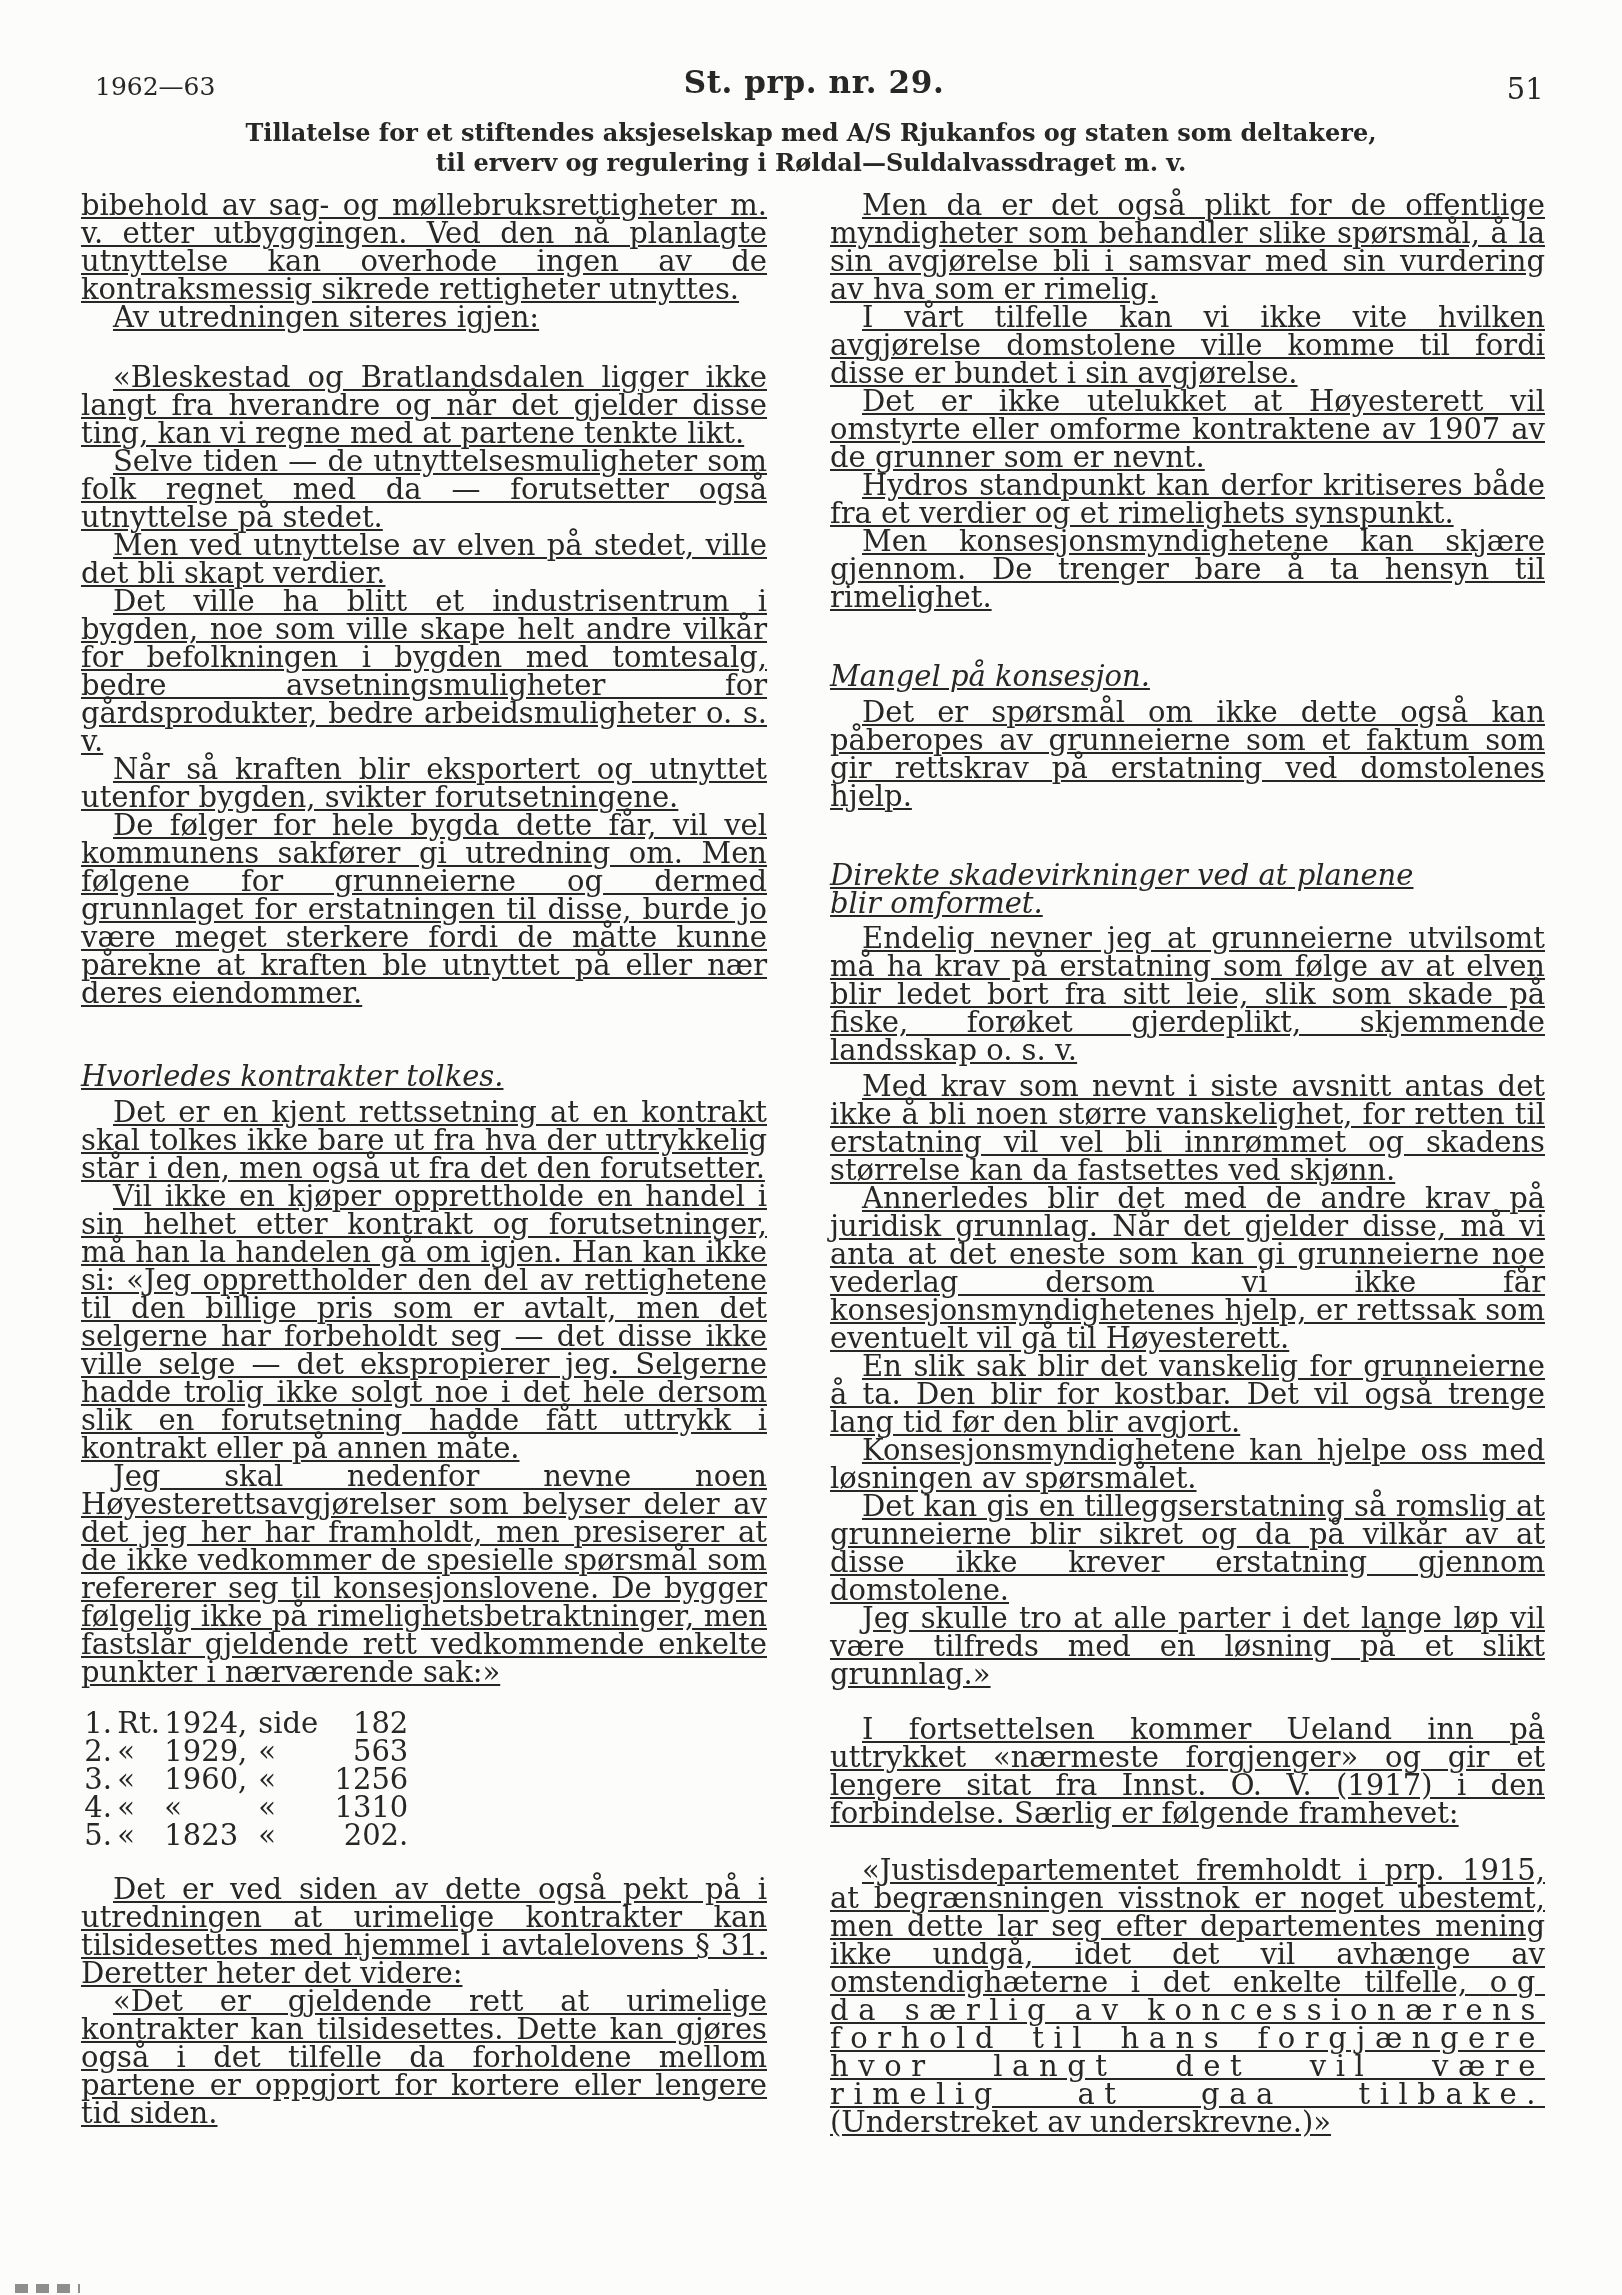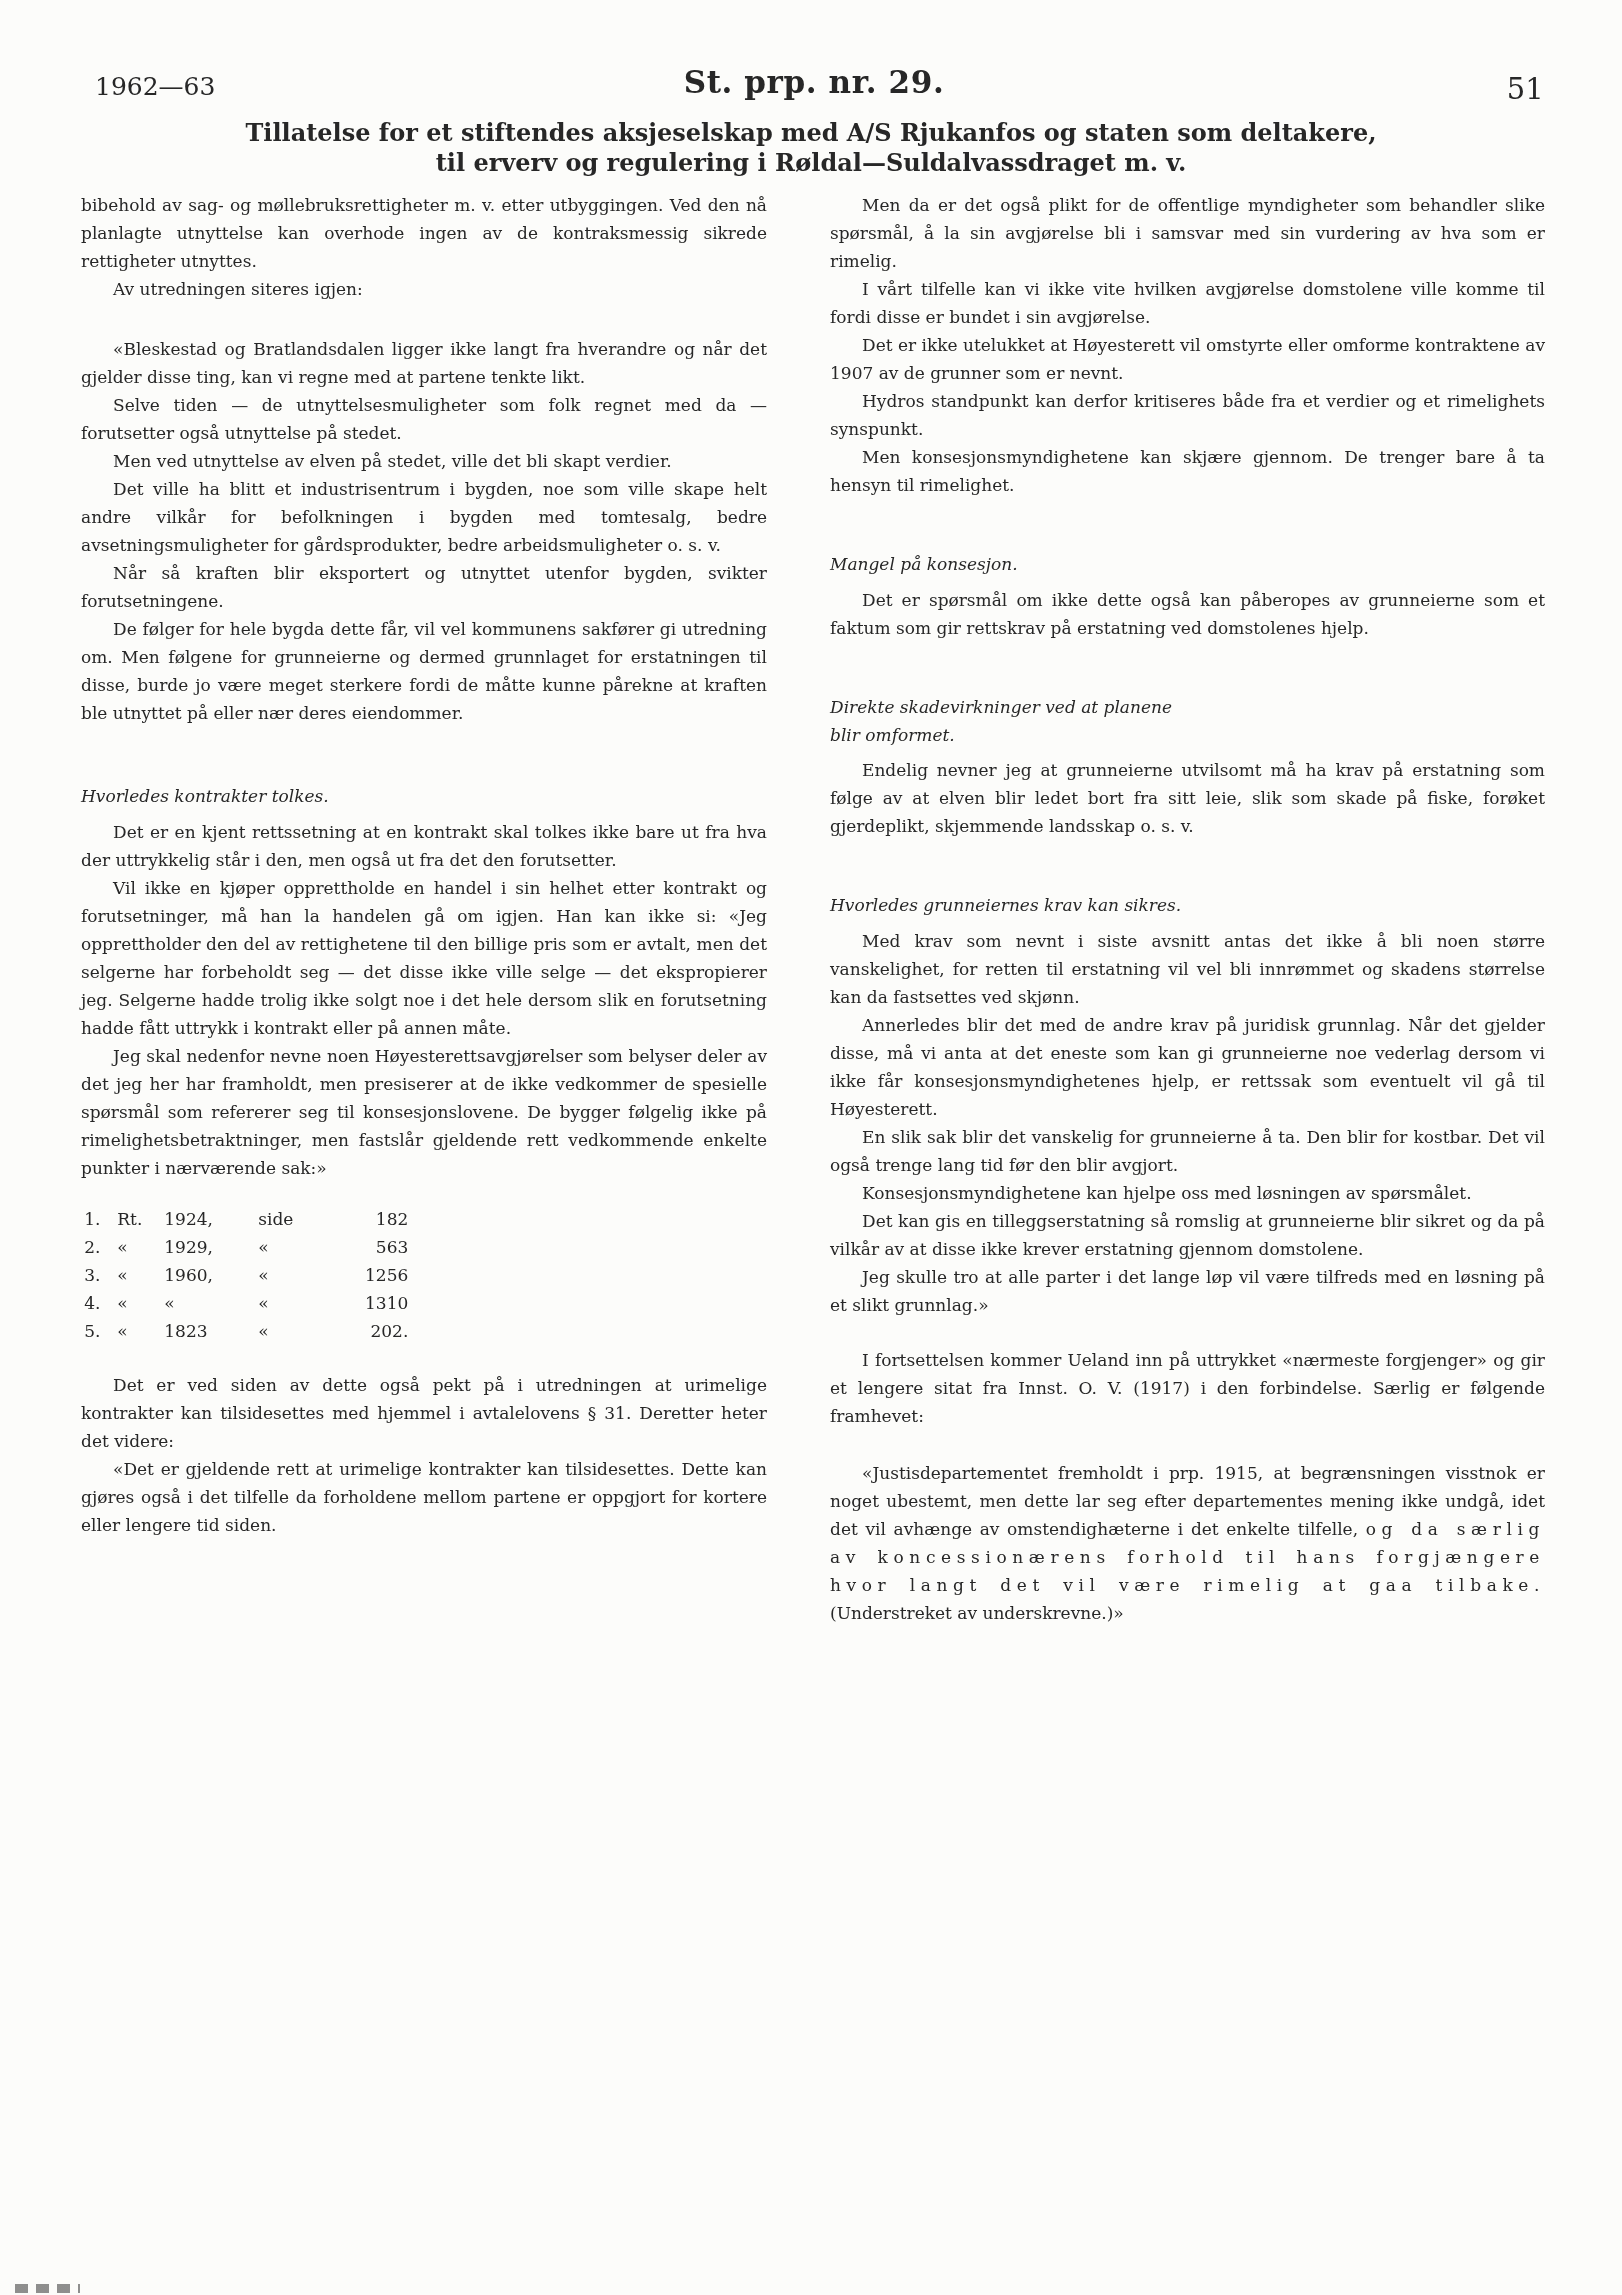--- a/index.html
+++ b/index.html
@@ -18,21 +18,21 @@
     position:absolute;left:50%;transform:translateX(-50%);top:0;
     font-size:31px;font-weight:bold;letter-spacing:0.6px;white-space:nowrap;
   }
   .pagenum{position:absolute;right:3.3px;top:7.7px;font-size:29px;}
   .subtitle{
     position:absolute;left:0;top:118px;width:1622px;
     text-align:center;font-weight:bold;font-size:24px;line-height:30px;
   }
   .col{
     position:absolute;top:191px;
-    font-size:17px;line-height:28px;text-align:justify;
+    font-size:29px;line-height:28px;text-align:justify;text-decoration:underline;
   }
   .col-left{left:81px;width:686px;}
   .col-right{left:830px;width:715px;}
   p.para{margin:0;text-indent:32px;}
   p.para.noindent{text-indent:0;}
   .heading{
     font-style:italic;margin:0 0 7.7px 0;text-align:left;
     white-space:pre-line;text-indent:0;
   }
   .cite-list{margin:0 0 0 3.3px;}
@@ -91,21 +91,20 @@
     <p class="para">Men da er det også plikt for de offentlige myndigheter som behandler slike spørsmål, å la sin avgjørelse bli i samsvar med sin vurdering av hva som er rimelig.</p>
     <p class="para">I vårt tilfelle kan vi ikke vite hvilken avgjørelse domstolene ville komme til fordi disse er bundet i sin avgjørelse.</p>
     <p class="para">Det er ikke utelukket at Høyesterett vil omstyrte eller omforme kontraktene av 1907 av de grunner som er nevnt.</p>
     <p class="para">Hydros standpunkt kan derfor kritiseres både fra et verdier og et rimelighets synspunkt.</p>
     <p class="para">Men konsesjonsmyndighetene kan skjære gjennom. De trenger bare å ta hensyn til rimelighet.</p>
     <div class="heading" style="margin-top: 51px;">Mangel på konsesjon.</div>
     <p class="para">Det er spørsmål om ikke dette også kan påberopes av grunneierne som et faktum som gir rettskrav på erstatning ved domstolenes hjelp.</p>
     <div class="heading" style="margin-top: 51px;">Direkte skadevirkninger ved at planene
 blir omformet.</div>
     <p class="para" style="margin-top: 7.7px;">Endelig nevner jeg at grunneierne utvilsomt må ha krav på erstatning som følge av at elven blir ledet bort fra sitt leie, slik som skade på fiske, forøket gjerdeplikt, skjemmende landsskap o. s. v.</p>
-    <div class="heading" style="margin-top: 51px;">Hvorledes grunneiernes krav kan sikres.</div>
     <p class="para" style="margin-top: 7.7px;">Med krav som nevnt i siste avsnitt antas det ikke å bli noen større vanskelighet, for retten til erstatning vil vel bli innrømmet og skadens størrelse kan da fastsettes ved skjønn.</p>
     <p class="para">Annerledes blir det med de andre krav på juridisk grunnlag. Når det gjelder disse, må vi anta at det eneste som kan gi grunneierne noe vederlag dersom vi ikke får konsesjonsmyndighetenes hjelp, er rettssak som eventuelt vil gå til Høyesterett.</p>
     <p class="para">En slik sak blir det vanskelig for grunneierne å ta. Den blir for kostbar. Det vil også trenge lang tid før den blir avgjort.</p>
     <p class="para">Konsesjonsmyndighetene kan hjelpe oss med løsningen av spørsmålet.</p>
     <p class="para">Det kan gis en tilleggserstatning så romslig at grunneierne blir sikret og da på vilkår av at disse ikke krever erstatning gjennom domstolene.</p>
     <p class="para">Jeg skulle tro at alle parter i det lange løp vil være tilfreds med en løsning på et slikt grunnlag.»</p>
     <p class="para" style="margin-top: 26.5px;">I fortsettelsen kommer Ueland inn på uttrykket «nærmeste forgjenger» og gir et lengere sitat fra Innst. O. V. (1917) i den forbindelse. Særlig er følgende framhevet:</p>
     <p class="para" style="margin-top: 29px;"><span>«Justisdepartementet fremholdt i prp. 1915, at begrænsningen visstnok er noget ubestemt, men dette lar seg efter departementes mening ikke undgå, idet det vil avhænge av omstendighæterne i det enkelte tilfelle, </span><span class="sperret">og da særlig av koncessionærens forhold til hans forgjængere hvor langt det vil være rimelig at gaa tilbake.</span><span> (Understreket av underskrevne.)»</span></p>
   </div>
 

